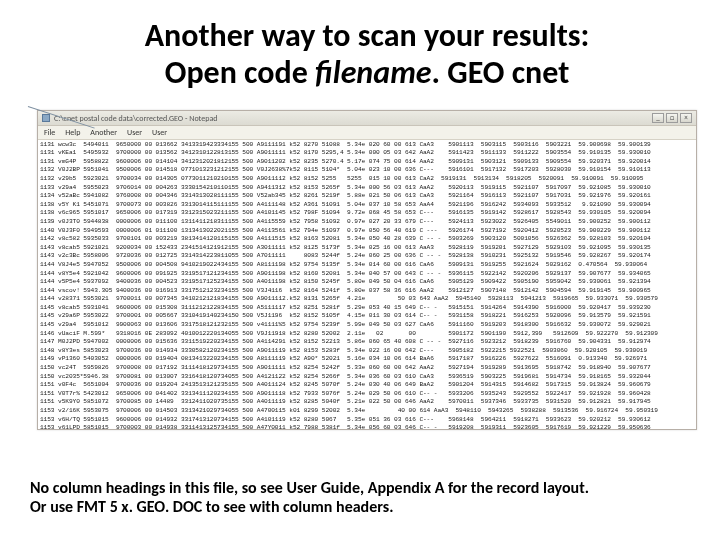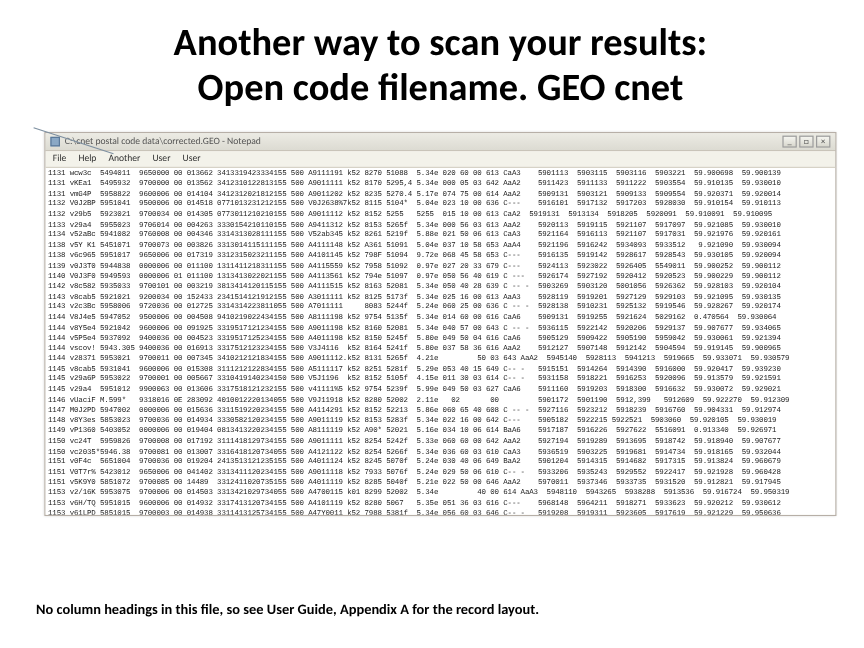--- a/index.html
+++ b/index.html
@@ -17,21 +17,21 @@
     position: relative;
   }
   h1.title {
     text-align: center;
     font-size: 32px;
     font-weight: 700;
     line-height: 1.15;
     color: #000;
     margin-bottom: 18px;
   }
-  h1.title .fn { }
+  h1.title .fn { font-style: italic; }
   .window {
     width: 660px;
     height: 320px;
     margin: 0 auto;
     border: 1px solid #b7afa7;
     background: #f0efe8;
     display: flex;
     flex-direction: column;
     box-shadow: 0 0 2px rgba(0,0,0,.15);
   }
@@ -76,21 +76,21 @@
     color: #222;
     white-space: pre;
     padding: 1px 2px;
     letter-spacing: -0.1px;
   }
   .footnote {
     position: absolute;
     left: 30px;
     bottom: 24px;
     width: 660px;
-    font-size: 12px;
+    font-size: 16px;
     font-weight: 700;
     color: #000;
     line-height: 1.2;
   }
   .line-accent {
     position: absolute;
     left: 28px;
     top: 106px;
     width: 70px;
     height: 1px;
@@ -161,14 +161,15 @@
 1153 v6H/TQ 5951015  9600006 00 014932 3317413120734155 500 A4101119 k52 8280 5067   5.35e 051 36 03 616 C---    5968148  5964211  5918271  5933623  59.920212  59.930612
 1153 v61LPD 5851015  9700003 00 014938 3311413125734155 500 A47Y0011 k52 7988 5381f  5.34e 056 60 03 646 C-- -   5919208  5919311  5923605  5917619  59.921229  59.950636
 1154 v8G3PI 5940012  9650006 00 014532 3310413120234155 500 A4011109 k52 8171 50030  5.34e 015 50 00 613 C-- -   5943518  5935265  5948821  5915620  59.920728  59.909638
 1154 v6Gab8 5941024  9650006 00 014132 1311413120234155 500 A9011110 k52 8215 5345f  5.34e 054 40 00 613 CaA3    5909212  5940265  5915625  5916654  59.912404  59.900781
 1155 v8cab8 5940804  9700006 00 004132 3310411120134155 500 A4011110 k52 8283 51088  5.84e 023 40 00 613 AbA3    5920105  5919262  5918022  5924677  59.906651  59.948793
 1157 v8c.9  5495023  9706098 00 005774 4514521224444104 500 A4121192 k52 7980 5181f  5.54e 020 28 00 614 AaA4    5917117  5911246  5923702  5912204  59.900333  59.930262</div>
   </div>
 
   <div class="footnote">
     <span>No column headings in this file, so see User Guide, Appendix A for the record layout.</span><br>
+    <span>Or use FMT 5 x. GEO. DOC to see with column headers.</span>
   </div>
 </div>
 
 </body></html>

